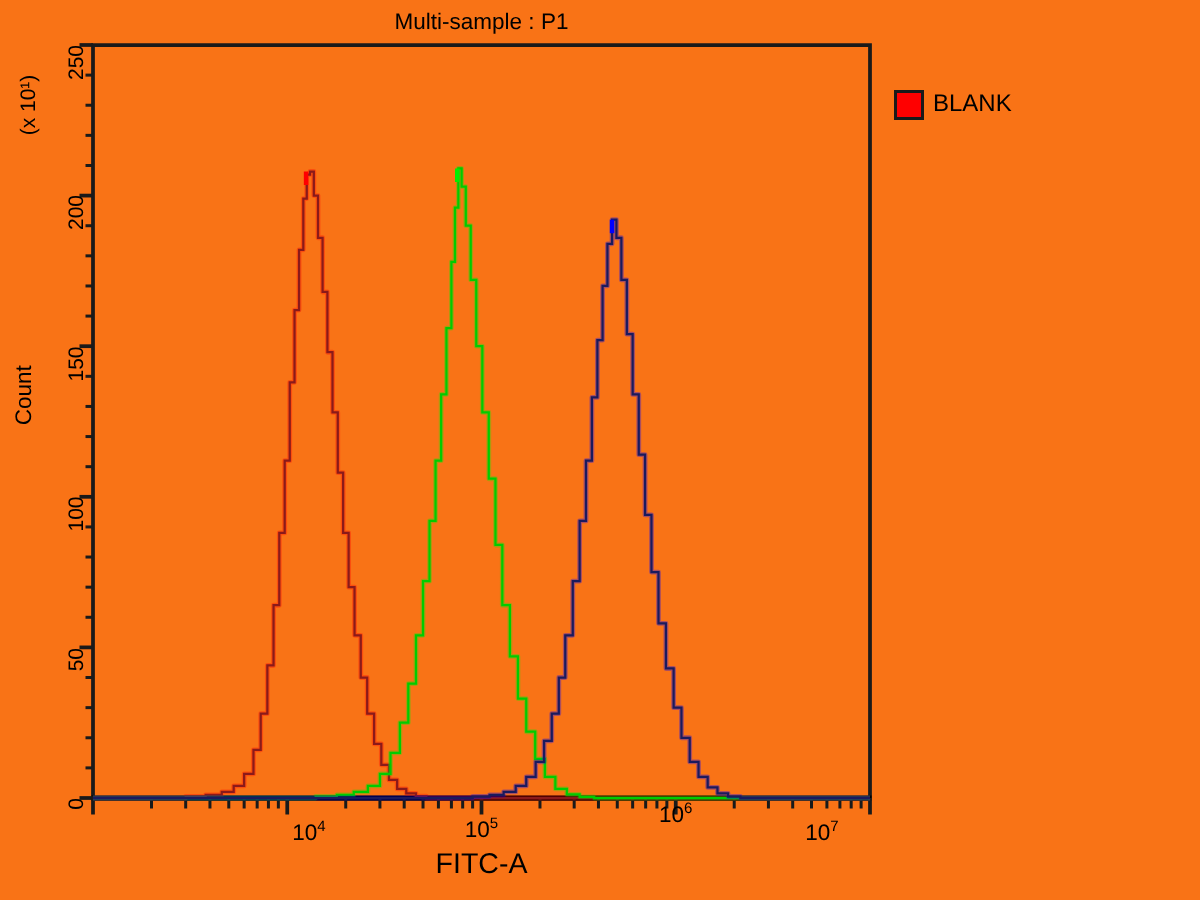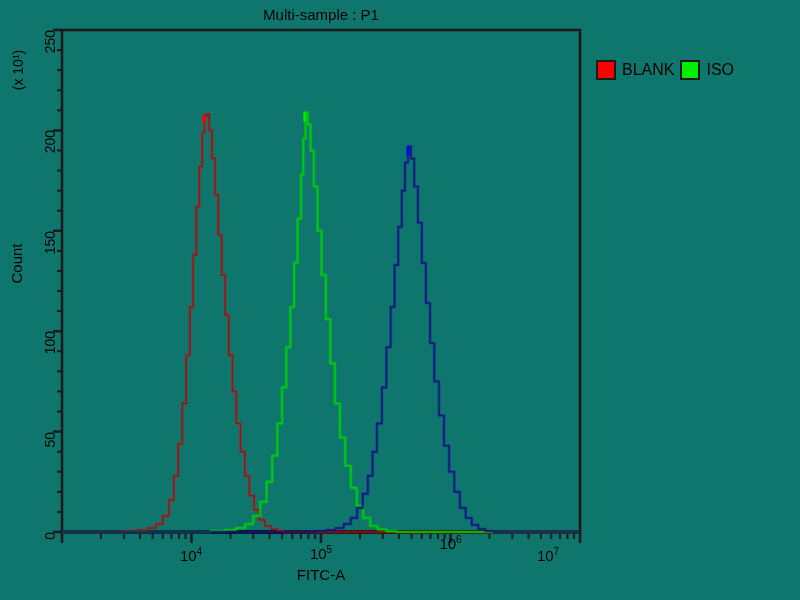--- a/index.html
+++ b/index.html
@@ -11,21 +11,21 @@
     width: 800px;
     height: 600px;
     overflow: hidden;
     font-family: "Liberation Sans", sans-serif;
     color: #000000;
   }
   #app {
     position: relative;
     width: 800px;
     height: 600px;
-    background: #0f766e;
+    background: #f97316;
   }
   #plot-svg {
     position: absolute;
     left: 0;
     top: 0;
     width: 800px;
     height: 600px;
   }
   .chart-title {
     position: absolute;
@@ -37,21 +37,21 @@
     font-family: "Liberation Sans", sans-serif;
     color: #000000;
     white-space: nowrap;
   }
   .axis-label-x {
     position: absolute;
     left: 62px;
     top: 566px;
     width: 518px;
     text-align: center;
-    font-size: 15px;
+    font-size: 19px;
     color: #000000;
   }
   .axis-label-y {
     position: absolute;
     left: -24px;
     top: 255px;
     width: 80px;
     text-align: center;
     font-size: 15px;
     color: #000000;
@@ -88,21 +88,22 @@
   }
   .xtick-label sup {
     font-size: 10px;
     vertical-align: super;
   }
   #legend {
     position: absolute;
     left: 596px;
     top: 58px;
     display: flex;
-    gap: 6px;
+    flex-direction: column;
+    gap: 18px;
   }
   .legend-row {
     display: flex;
     align-items: center;
     gap: 6px;
     height: 24px;
   }
   .legend-swatch {
     width: 20px;
     height: 20px;
@@ -206,30 +207,26 @@
 
   <div id="ytick-labels">
       <div class="ytick-label" style="left: 10px; top: 524px;">0</div>
       <div class="ytick-label" style="left: 10px; top: 423.6px;">50</div>
       <div class="ytick-label" style="left: 10px; top: 323.2px;">100</div>
       <div class="ytick-label" style="left: 10px; top: 222.8px;">150</div>
       <div class="ytick-label" style="left: 10px; top: 122.4px;">200</div>
       <div class="ytick-label" style="left: 10px; top: 22px;">250</div>
     </div>
   <div id="xtick-labels">
-      <div class="xtick-label" style="left: 191px; top: 546px;">10<sup>4</sup></div>
+      <div class="xtick-label" style="left: 206px; top: 546px;">10<sup>4</sup></div>
       <div class="xtick-label" style="left: 321px; top: 544px;">10<sup>5</sup></div>
       <div class="xtick-label" style="left: 450.5px; top: 534px;">10<sup>6</sup></div>
       <div class="xtick-label" style="left: 548px; top: 546px;">10<sup>7</sup></div>
     </div>
 
   <div id="legend">
       <div class="legend-row">
         <span class="legend-swatch" style="background: rgb(255, 0, 0);"></span>
         <span class="legend-text">BLANK</span>
       </div>
-      <div class="legend-row">
-        <span class="legend-swatch" style="background: rgb(0, 238, 0);"></span>
-        <span class="legend-text">ISO</span>
-      </div>
     </div>
 
 </div>
 
 </body></html>

